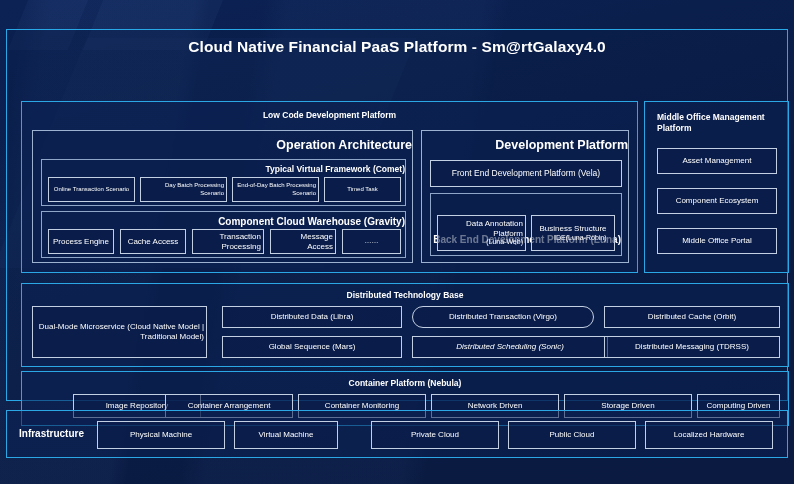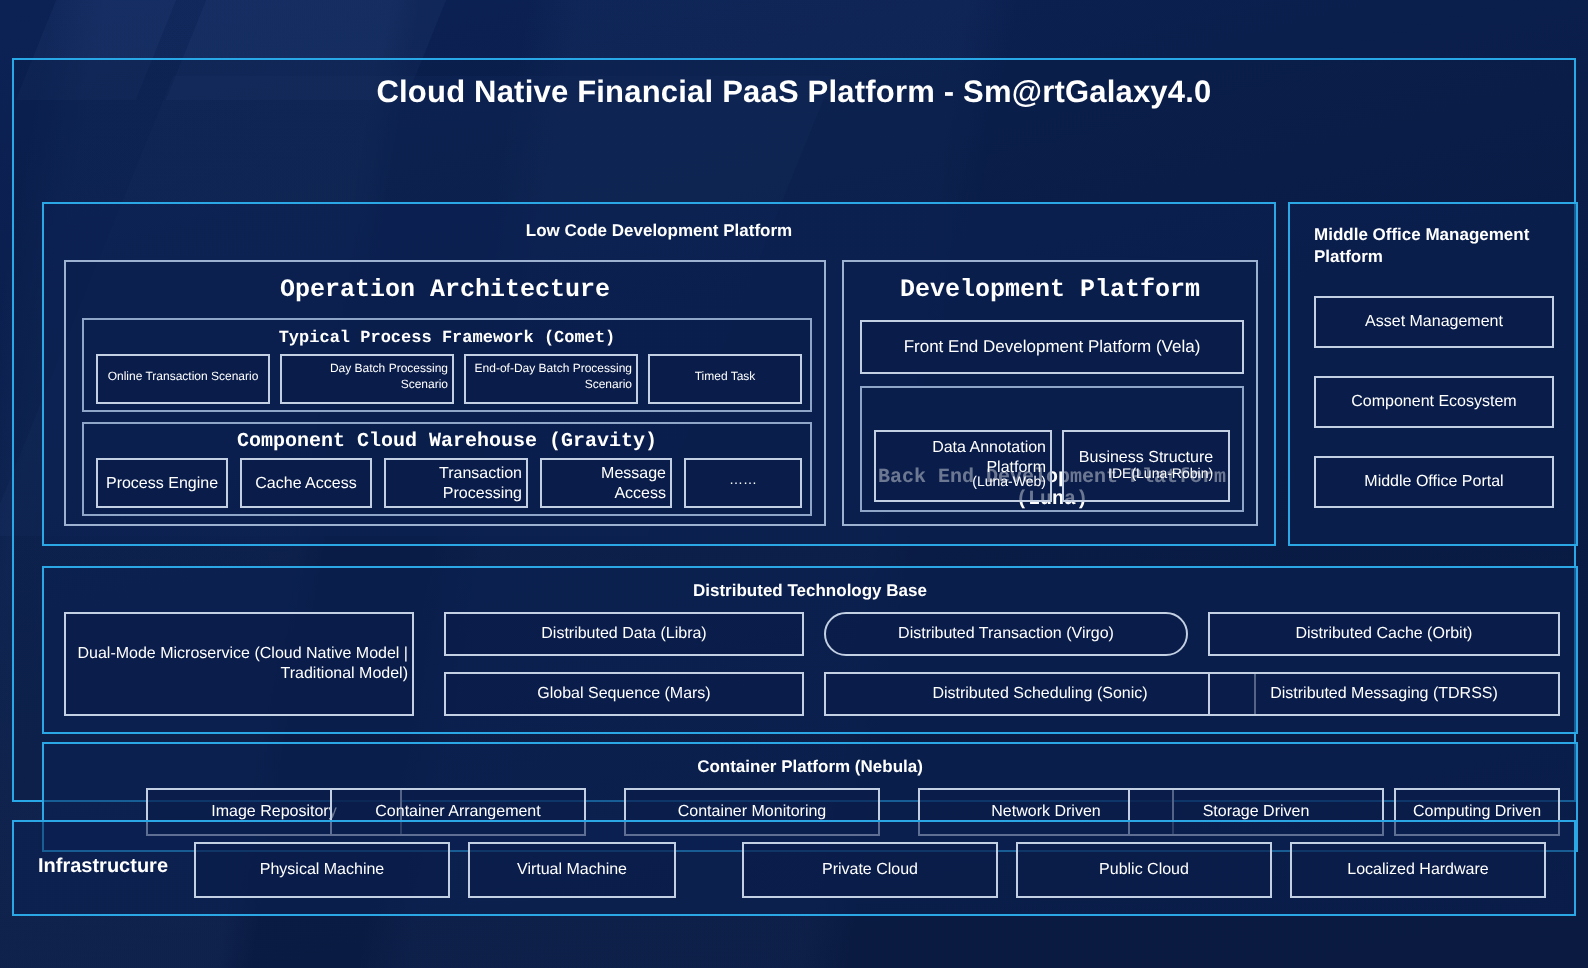--- a/index.html
+++ b/index.html
@@ -51,24 +51,23 @@
     text-align: center;
     color: #ffffff;
     font-weight: bold;
   }
   .group {
     position: absolute;
     border: 1px solid #8fa6c8;
     background: rgba(10,30,76,0.5);
   }
   .group-title {
-    text-align: center;
+    text-align: right;
     color: #ffffff;
     font-weight: bold;
-    font-family: Liberation Mono, monospace;
   }
   .chip {
     position: absolute;
     border: 1px solid #c3cfe2;
     background: rgba(10,29,73,0.6);
     color: #ffffff;
     display: flex;
     align-items: center;
     justify-content: center;
     text-align: right;
@@ -136,21 +135,21 @@
   <div class="main-panel">
     <div class="main-title">Cloud Native Financial PaaS Platform - Sm@rtGalaxy4.0</div>
 
     <div class="panel" id="lowcode">
       <div class="panel-title">Low Code Development Platform</div>
 
       <div class="group" id="opArch">
         <div class="group-title">Operation Architecture</div>
 
         <div class="group" id="comet">
-          <div class="group-title">Typical Process Framework (Comet)</div>
+          <div class="group-title">Typical Virtual Framework (Comet)</div>
           <div class="chip sub-chip" style="left:6px;width:87px;">Online Transaction Scenario</div>
           <div class="chip sub-chip" style="left:98px;width:87px;">Day Batch Processing Scenario</div>
           <div class="chip sub-chip" style="left:190px;width:87px;">End-of-Day Batch Processing Scenario</div>
           <div class="chip sub-chip" style="left:282px;width:77px;">Timed Task</div>
         </div>
 
         <div class="group" id="gravity">
           <div class="group-title">Component Cloud Warehouse (Gravity)</div>
           <div class="chip g-chip" style="left:6px;width:66px;">Process Engine</div>
           <div class="chip g-chip" style="left:78px;width:66px;">Cache Access</div>
@@ -192,32 +191,32 @@
 
     <div class="panel" id="dtb">
       <div class="panel-title">Distributed Technology Base</div>
 
       <div class="chip" id="dualmode">Dual-Mode Microservice (Cloud Native Model | Traditional Model)</div>
 
       <div class="chip dtb-chip" style="left:200px;top:22px;width:180px;">Distributed Data (Libra)</div>
       <div class="chip dtb-chip" style="left:200px;top:52px;width:180px;">Global Sequence (Mars)</div>
 
       <div class="chip dtb-chip" style="left:390px;top:22px;width:182px;border-radius:11px;">Distributed Transaction (Virgo)</div>
-      <div class="chip dtb-chip" style="left:390px;top:52px;width:216px;">Distributed Scheduling (Sonic)</div>
+      <div class="chip dtb-chip" style="left:390px;top:52px;width:196px;font-style:italic;">Distributed Scheduling (Sonic)</div>
 
       <div class="chip dtb-chip" style="left:582px;top:22px;width:176px;">Distributed Cache (Orbit)</div>
       <div class="chip dtb-chip" style="left:582px;top:52px;width:176px;">Distributed Messaging (TDRSS)</div>
     </div>
 
     <div class="panel" id="cplat">
       <div class="panel-title">Container Platform (Nebula)</div>
       <div class="chip cp-chip" style="left:10px;width:128px;margin-left:41px;">Image Repository</div>
       <div class="chip cp-chip" style="left:143px;width:128px;">Container Arrangement</div>
-      <div class="chip cp-chip" style="left:290px;width:128px;">Container Monitoring</div>
-      <div class="chip cp-chip" style="left:409px;width:128px;margin-left:28px;">Network Driven</div>
+      <div class="chip cp-chip" style="left:276px;width:128px;">Container Monitoring</div>
+      <div class="chip cp-chip" style="left:409px;width:128px;">Network Driven</div>
       <div class="chip cp-chip" style="left:542px;width:128px;">Storage Driven</div>
       <div class="chip cp-chip" style="left:675px;width:83px;">Computing Driven</div>
     </div>
   </div>
 
   <div class="panel" id="infra">
     <div class="infra-label">Infrastructure</div>
     <div class="chip inf-chip" style="left:90px;width:128px;">Physical Machine</div>
     <div class="chip inf-chip" style="left:227px;width:104px;">Virtual Machine</div>
     <div class="chip inf-chip" style="left:364px;width:128px;">Private Cloud</div>

